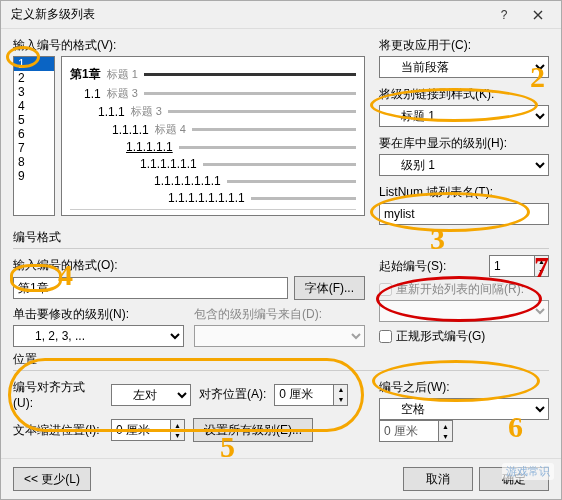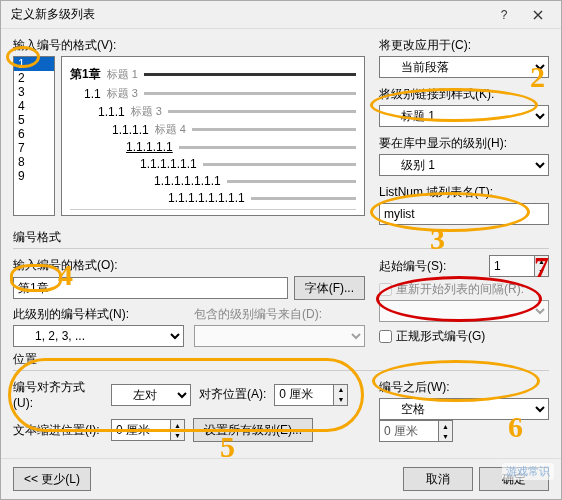--- a/index.html
+++ b/index.html
@@ -133,21 +133,21 @@
     <div style="border-top:1px solid #ccc;margin:-2px 0 2px 0"></div>
     <div class="row">
       <div class="col" style="flex:1">
         <span class="lbl">输入编号的格式(O):</span>
         <div class="row" style="gap:6px;align-items:center">
           <input type="text" style="flex: 1 1 0%;" value="第1章">
           <button class="btn2">字体(F)...</button>
         </div>
         <div class="row" style="gap:10px;margin-top:4px">
           <div class="col" style="flex:1">
-            <span class="lbl">此级别的编号样式(N):</span>
+            <span class="lbl">单击要修改的级别(N):</span>
             <select><option>1, 2, 3, ...</option></select>
           </div>
           <div class="col" style="flex:1">
             <span class="lbl disabled">包含的级别编号来自(D):</span>
             <select disabled=""><option></option></select>
           </div>
         </div>
       </div>
       <div class="col" style="width:170px">
         <div class="row" style="align-items:center;gap:6px">

